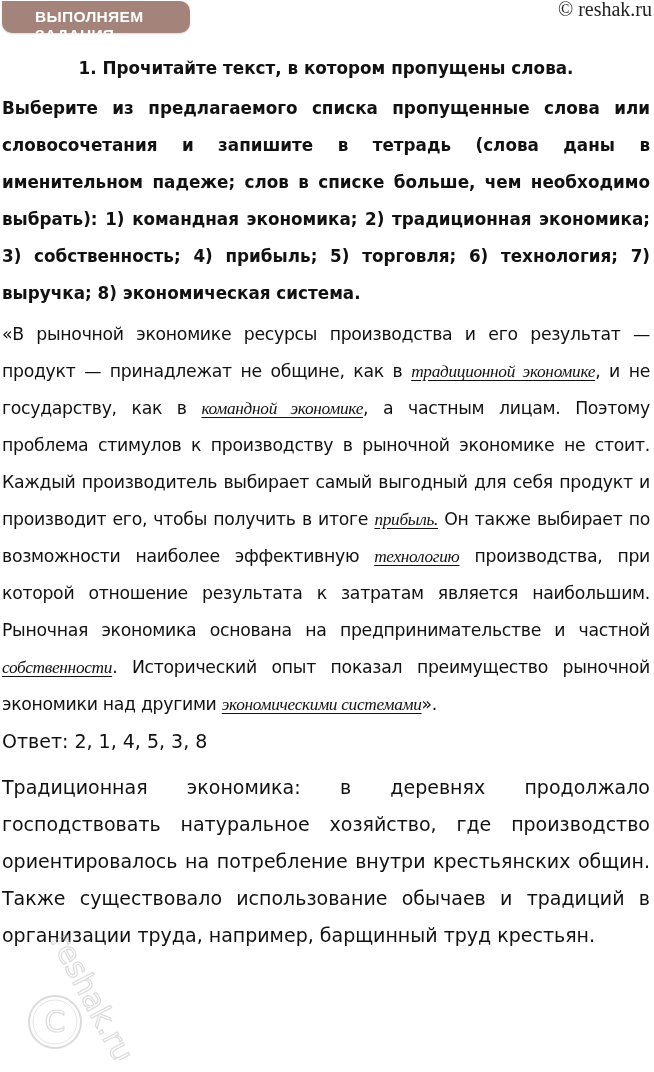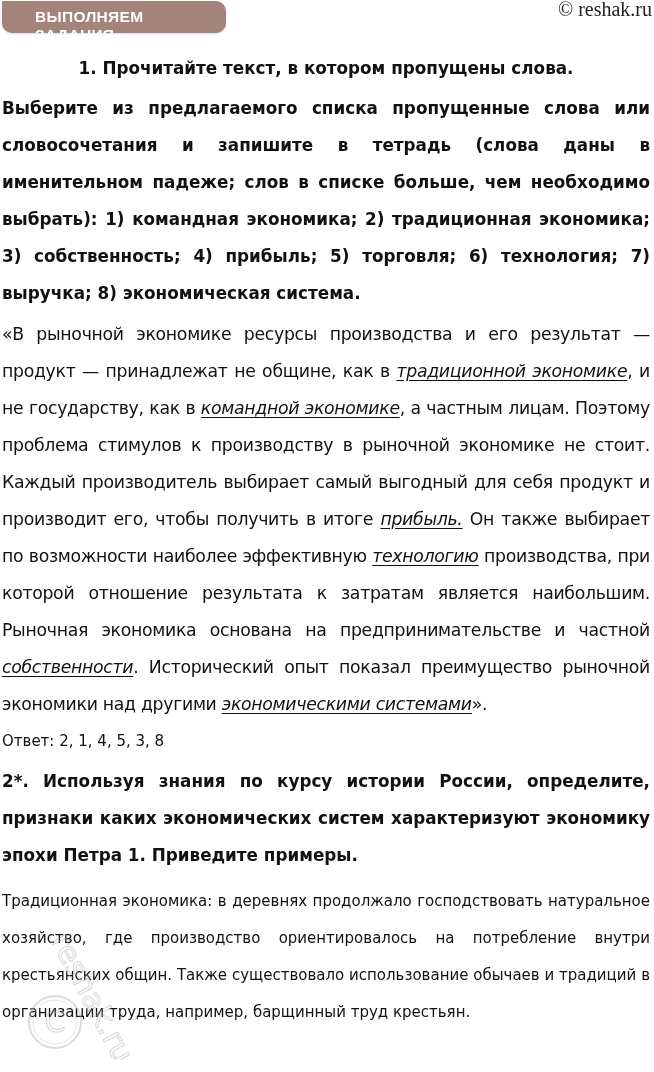--- a/index.html
+++ b/index.html
@@ -12,21 +12,21 @@
       height: 1072px;
       overflow: hidden;
       position: relative;
       font-family: "DejaVu Sans", sans-serif;
       color: #111111;
     }
     .header-badge {
       position: absolute;
       left: 2px;
       top: 1px;
-      width: 224px;
+      width: 188px;
       height: 32px;
       background: #a4837a;
       border-radius: 0 10px 10px 10px;
       box-shadow: 0 1px 2px rgba(0,0,0,0.15);
     }
     .header-badge span {
       position: absolute;
       left: 33px;
       top: 7px;
       color: #ffffff;
@@ -43,21 +43,21 @@
       font-size: 20px;
       color: #222;
     }
     .content {
       position: absolute;
       left: 2px;
       top: 50px;
       width: 648px;
     }
     .para {
-      font-size: 15px;
+      font-size: 19px;
       line-height: 37px;
       text-align: justify;
       margin: 0;
     }
     .bold {
       font-weight: bold;
       font-size: 16.8px;
     }
     .title1 {
       margin-bottom: 3px;
@@ -68,20 +68,21 @@
     }
     .quote {
       font-size: 17.3px;
       letter-spacing: -0.3px;
       margin-bottom: 0px;
     }
     .u {
       font-style: italic;
       text-decoration: underline;
       text-underline-offset: 3px;
+      font-family: Liberation Serif, serif;
     }
     .answer {
       margin-top: 0px;
       margin-bottom: 3px;
       text-align: left;
     }
     .title2 {
       margin-bottom: 3px;
     }
     .gap { height: 6px; }
@@ -104,21 +105,20 @@
 <div class="copyright">© reshak.ru</div>
 
 <div class="content">
   <p class="para bold title1">1. Прочитайте текст, в котором пропущены слова.</p>
   <p class="para bold task-body">Выберите из предлагаемого списка пропущенные слова или словосочетания и запишите в тетрадь (слова даны в именительном падеже; слов в списке больше, чем необходимо выбрать): 1) командная экономика; 2) традиционная экономика; 3) собственность; 4) прибыль; 5) торговля; 6) технология; 7) выручка; 8) экономическая система.</p>
 
   <p class="para quote"><span>«В рыночной экономике ресурсы производства и его результат — продукт — принадлежат не общине, как в </span><span class="u">традиционной экономике</span><span>, и не государству, как в </span><span class="u">командной экономике</span><span>, а частным лицам. Поэтому проблема стимулов к производству в рыночной экономике не стоит. Каждый производитель выбирает самый выгодный для себя продукт и производит его, чтобы получить в итоге </span><span class="u">прибыль.</span><span> Он также выбирает по возможности наиболее эффективную </span><span class="u">технологию</span><span> производства, при которой отношение результата к затратам является наибольшим. Рыночная экономика основана на предпринимательстве и частной </span><span class="u">собственности</span><span>. Исторический опыт показал преимущество рыночной экономики над другими </span><span class="u">экономическими системами</span><span>».</span></p>
 
   <p class="para answer">Ответ: 2, 1, 4, 5, 3, 8</p>
 
-  <p class="para bold title2">2*. Используя знания по курсу истории России, определите, признаки каких экономических систем характеризуют экономику эпохи Петра 1. Приведите примеры.</p>
   <div class="gap"></div>
   <p class="para">Традиционная экономика: в деревнях продолжало господствовать натуральное хозяйство, где производство ориентировалось на потребление внутри крестьянских общин. Также существовало использование обычаев и традиций в организации труда, например, барщинный труд крестьян.</p>
 </div>
 
 <svg class="watermark" viewBox="0 0 130 150">
   <circle cx="35" cy="112" r="26" fill="none" stroke="#b0b0b0" stroke-width="2"></circle>
   <circle cx="35" cy="112" r="22" fill="none" stroke="#c0c0c0" stroke-width="1"></circle>
   <text x="35" y="122" font-size="30" text-anchor="middle" fill="none" stroke="#b0b0b0" stroke-width="1.2" font-family="DejaVu Sans, sans-serif">C</text>
   <text x="30" y="30" font-size="30" fill="none" stroke="#b0b0b0" stroke-width="1.2" font-family="DejaVu Sans, sans-serif" transform="rotate(62 30 30)">reshak.ru</text>
 </svg>

